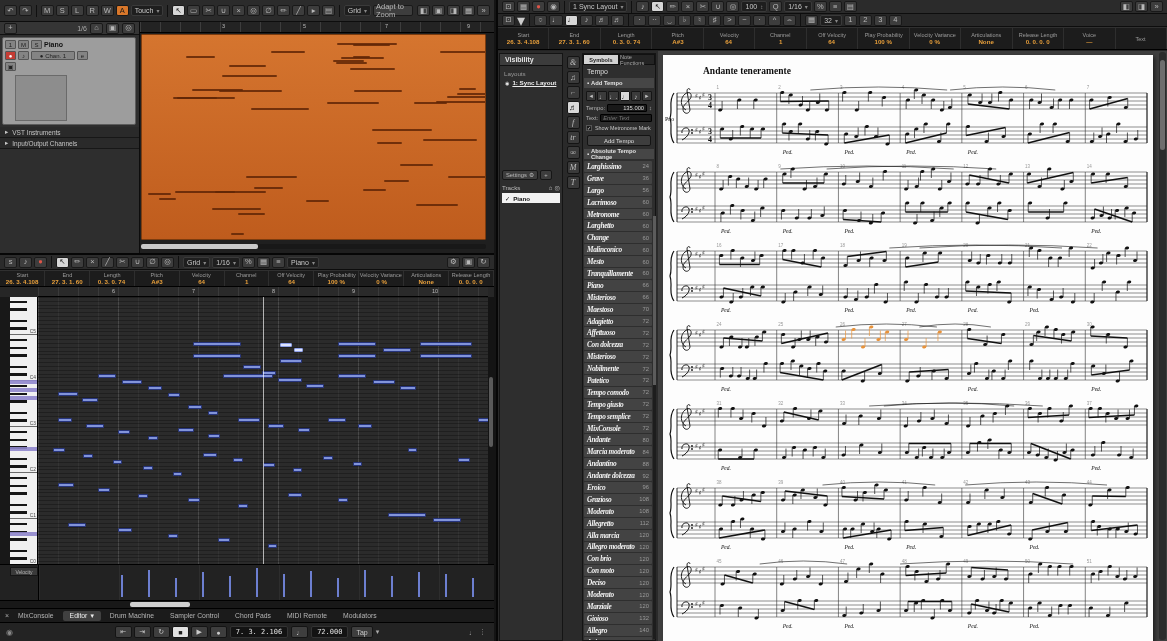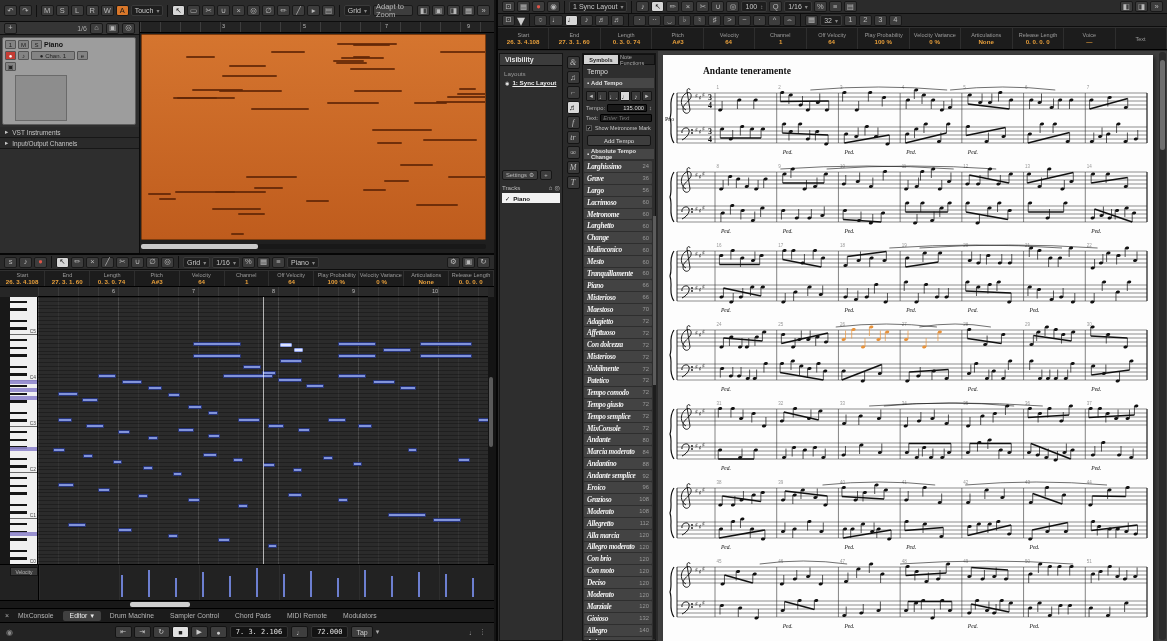--- a/index.html
+++ b/index.html
@@ -870,21 +870,21 @@
             </div>
             <div class="tlrow">
               <span class="tlname">Marcia moderato</span>
               <span class="tlval">84</span>
             </div>
             <div class="tlrow">
               <span class="tlname">Andantino</span>
               <span class="tlval">88</span>
             </div>
             <div class="tlrow">
-              <span class="tlname">Andante semplice</span>
+              <span class="tlname">Andante dolcezza</span>
               <span class="tlval">92</span>
             </div>
             <div class="tlrow">
               <span class="tlname">Eroico</span>
               <span class="tlval">96</span>
             </div>
             <div class="tlrow">
               <span class="tlname">Grazioso</span>
               <span class="tlval">108</span>
             </div>

